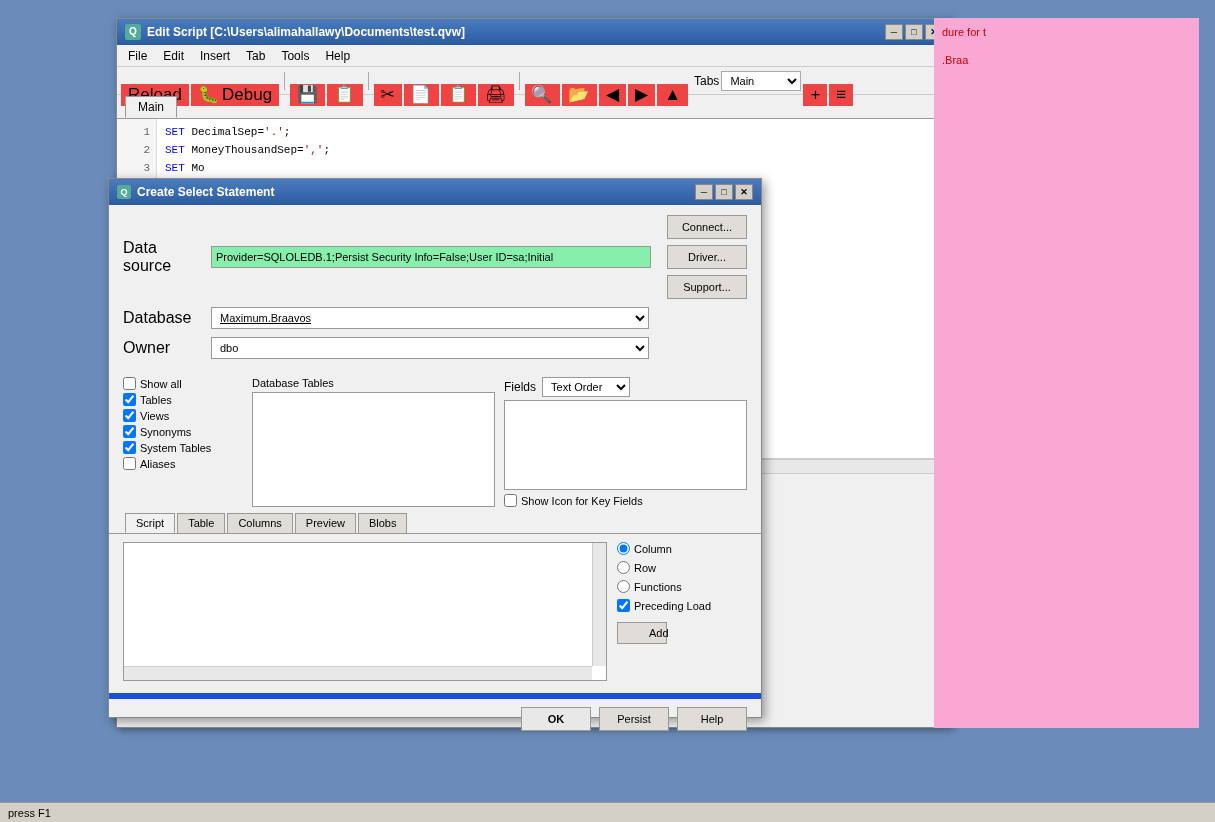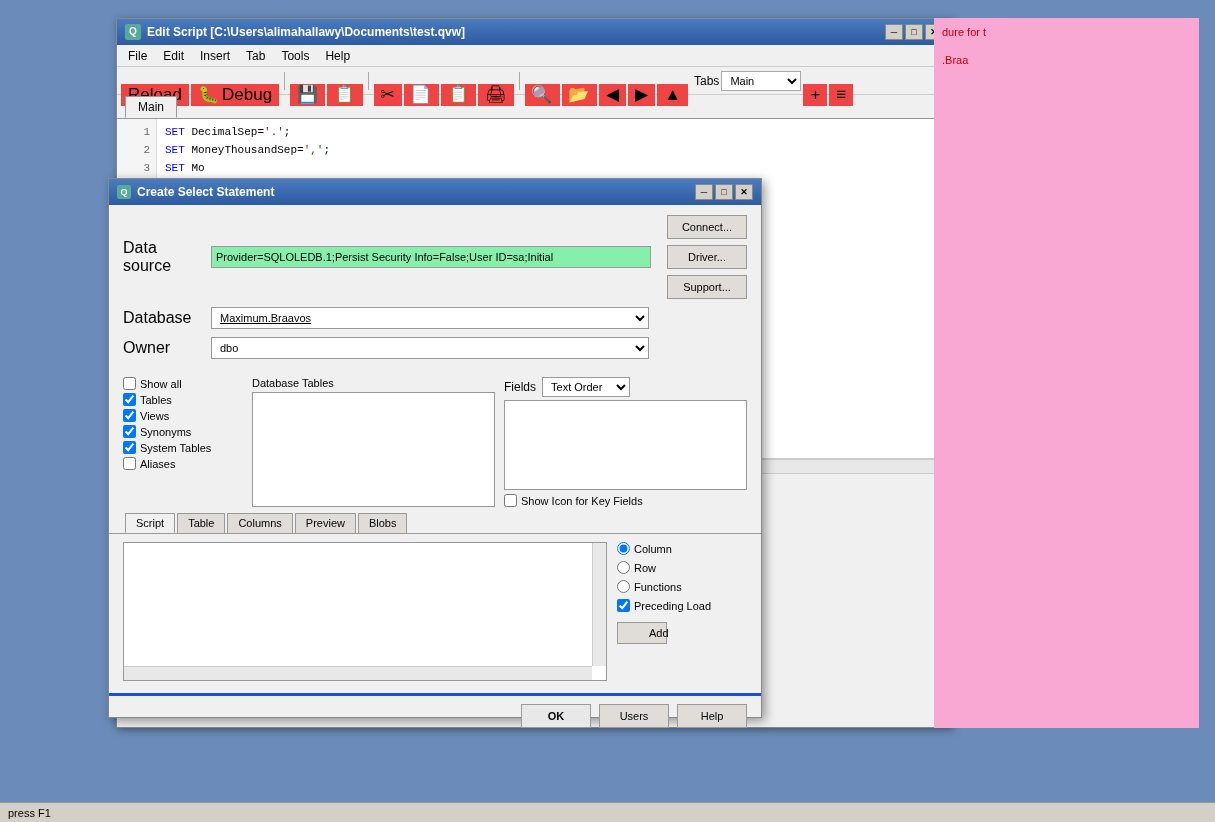--- a/index.html
+++ b/index.html
@@ -447,21 +447,21 @@
       padding-left: 31px;
     }
 
     
     .dialog-footer {
       display: flex;
       justify-content: flex-end;
       align-items: center;
       padding: 8px 14px;
       gap: 8px;
-      border-top: 3px solid #1d4ed8;
+      border-top: 6px solid #1d4ed8;
       margin-top: 4px;
     }
     .footer-btn {
       width: 70px;
       height: 24px;
       background: #e0ddd8;
       border: 1px solid #999;
       font-size: 11px;
       cursor: pointer;
       text-align: center;
@@ -757,21 +757,21 @@
       <div class="radio-row">
         <input type="checkbox" checked="" style="">
         <span>Preceding Load</span>
       </div>
       <button class="add-btn">Add</button>
     </div>
   </div>
 
   <div class="dialog-footer">
     <button class="footer-btn ok">OK</button>
-    <button class="footer-btn">Users</button>
+    <button class="footer-btn">Persist</button>
     <button class="footer-btn">Help</button>
   </div>
 </div>
 
 <div class="right-panel">
   <div class="right-text">dure for t</div>
   <div class="right-text">.Braa</div>
 </div>
 
 <div class="status-bar">

